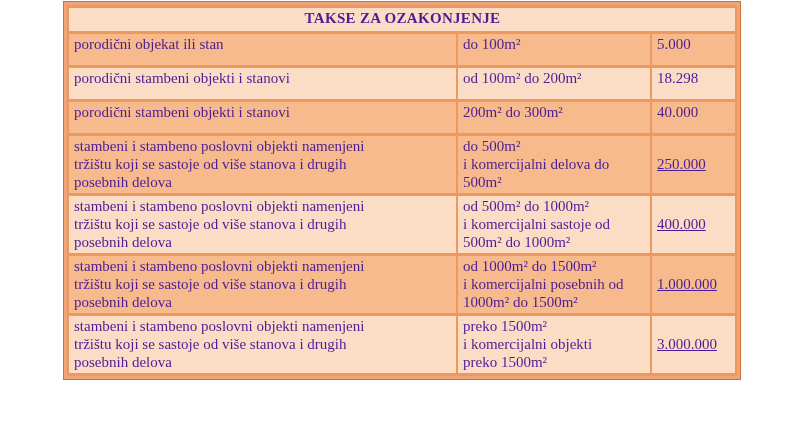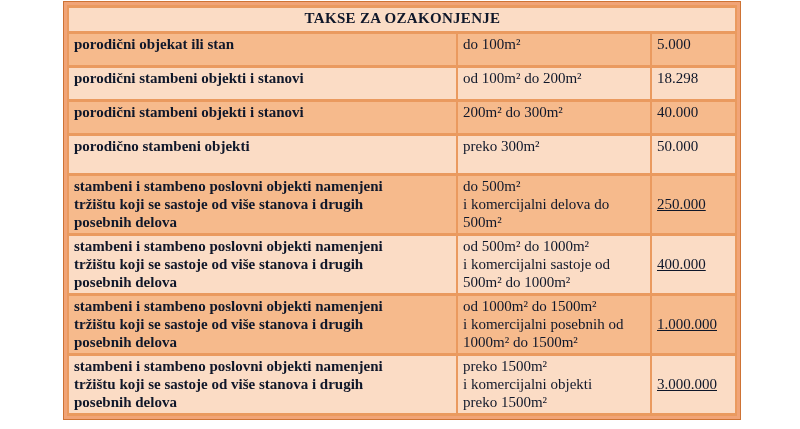--- a/index.html
+++ b/index.html
@@ -16,21 +16,21 @@
     left: 63px;
     top: 1px;
     background: var(--frame, #F1A477);
     border: 1px solid var(--frame-edge, #CE7335);
     padding: 3px;
   }
   table.fees {
     border-collapse: collapse;
     table-layout: fixed;
     width: 668px;
-    color: #0f172a;
+    color: #4c1d95;
   }
   table.fees td, table.fees th {
     border: 2px solid var(--grid-line, #EA9A5F);
     border-top-width: 3px;
     border-bottom-width: 3px;
     vertical-align: top;
     font-size: 15px;
     line-height: 18px;
     padding: 1px 4px 2px 5px;
     overflow: hidden;
@@ -39,21 +39,21 @@
     background: var(--light-row, #FBDCC5);
     text-align: center;
     font-weight: bold;
     font-size: 16px;
     height: 20px;
     letter-spacing: 0.3px;
   }
   tr.light td { background: var(--light-row, #FBDCC5); }
   tr.dark  td { background: var(--dark-row, #F6BA8C); }
   td.description-cell {
-    font-weight: bold;
+    font-weight: normal;
     white-space: pre-line;
   }
   td.size-cell {
     white-space: pre-line;
     line-height: 19px;
   }
   td.fee-cell {
     text-align: left;
     padding-right: 5px;
   }
@@ -89,25 +89,20 @@
         <td class="size-cell">od 100m² do 200m²</td>
         <td class="fee-cell">18.298</td>
       </tr>
 
       <tr class="dark h34">
         <td class="description-cell">porodični stambeni objekti i stanovi</td>
         <td class="size-cell">200m² do 300m²</td>
         <td class="fee-cell">40.000</td>
       </tr>
 
-      <tr class="light h40">
-        <td class="description-cell">porodično stambeni objekti</td>
-        <td class="size-cell">preko 300m²</td>
-        <td class="fee-cell">50.000</td>
-      </tr>
 
       <tr class="dark tall h60">
         <td class="description-cell">stambeni i stambeno poslovni objekti namenjeni
 tržištu koji se sastoje od više stanova i drugih
 posebnih delova</td>
         <td class="size-cell">do 500m²
 i komercijalni delova do
 500m²</td>
         <td class="fee-cell">250.000</td>
       </tr>

